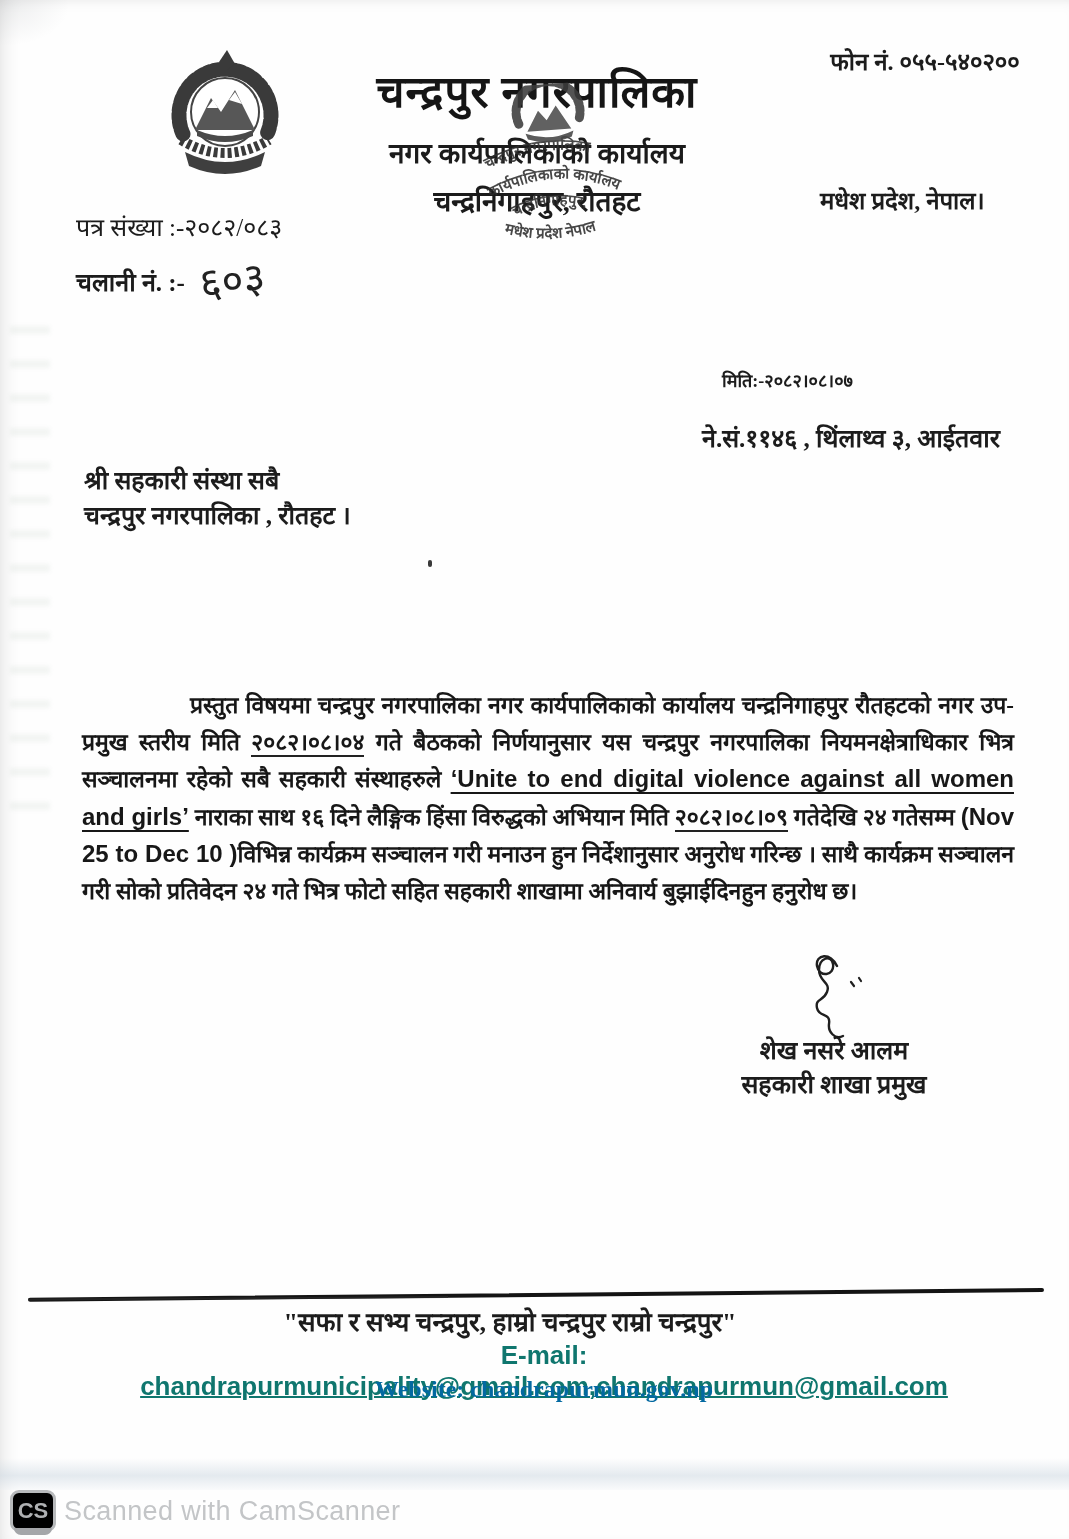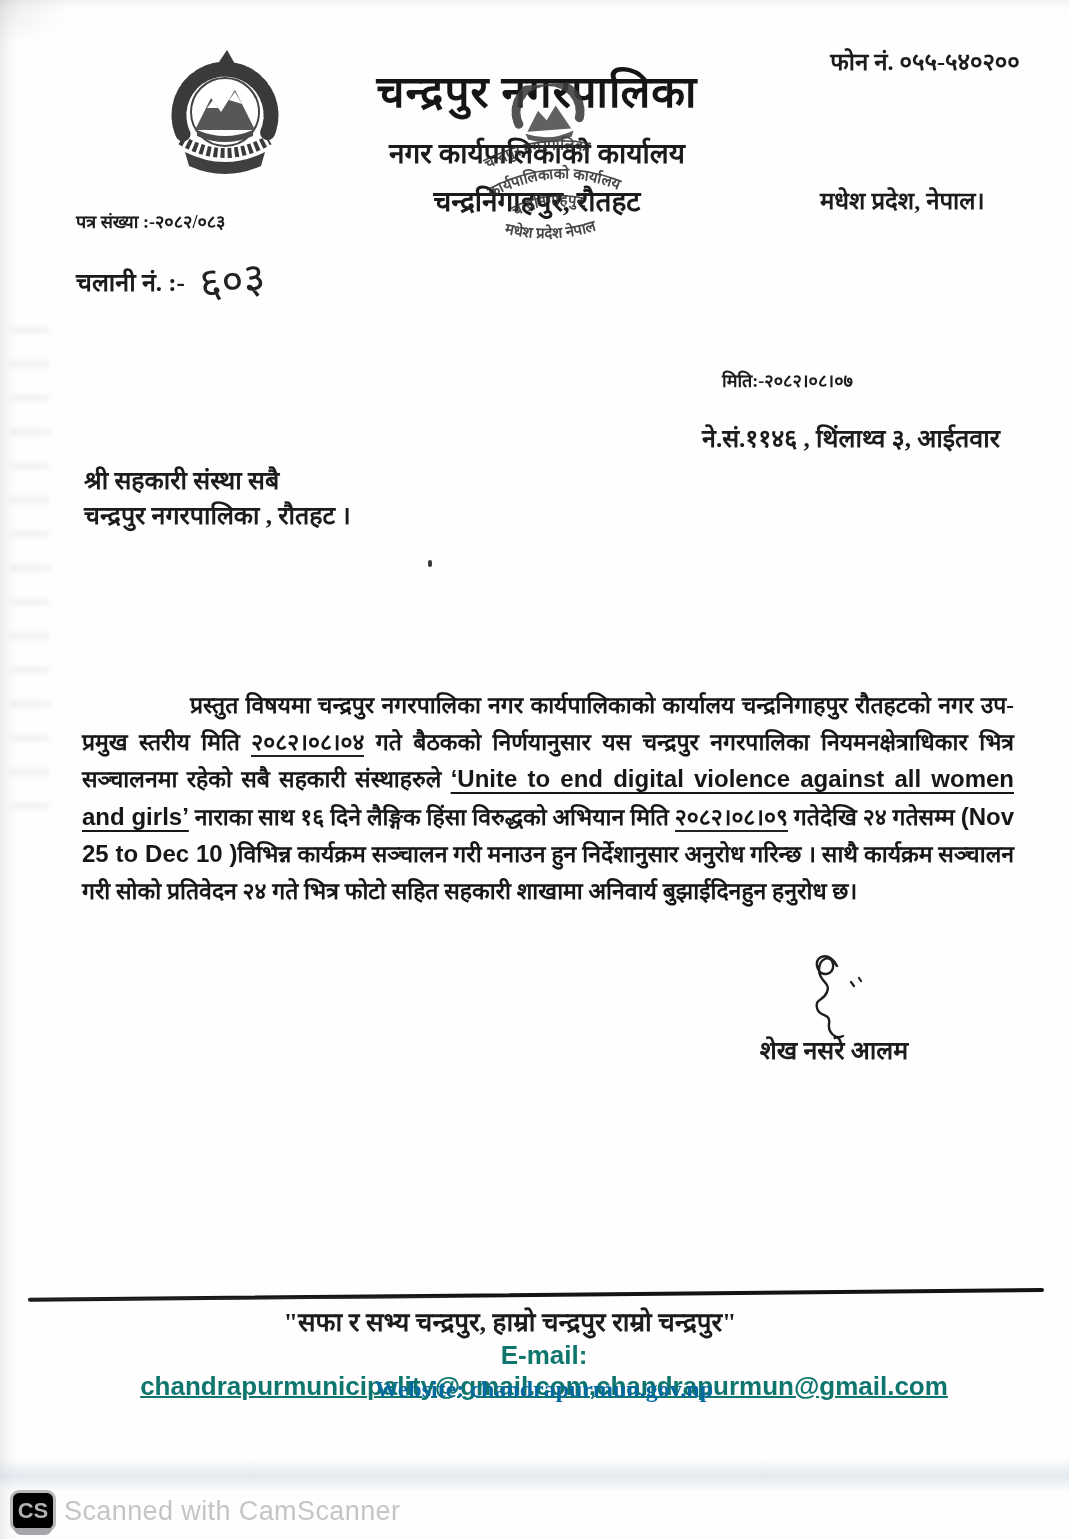--- a/index.html
+++ b/index.html
@@ -21,21 +21,21 @@
     left:297px;top:60px;width:480px;
     text-align:center;font-size:44px;font-weight:700;
     letter-spacing:1px;color:#151515;
   }
   .office-line{left:297px;top:133px;width:480px;text-align:center;font-size:28px;font-weight:600;color:#1b1b1b;}
   .addr-line{left:297px;top:174px;width:480px;text-align:center;font-size:28px;font-weight:600;color:#1b1b1b;margin-top:7px;}
 
   .phone{left:790px;top:44px;width:270px;text-align:center;font-size:24px;font-weight:600;}
   .province{left:820px;top:183px;width:220px;text-align:left;font-size:24px;font-weight:600;}
 
-  .letter-no{left:76px;top:209px;font-size:18px;font-weight:700;}
+  .letter-no{left:76px;top:209px;font-size:25px;font-weight:400;}
   .chalani{left:76px;top:246px;font-size:25px;font-weight:600;}
   .chalani-value{
     display:inline-block;font-size:42px;font-weight:500;
     transform:rotate(-6deg) translateY(4px);
     margin-left:14px;color:#222;
   }
 
   .miti{left:722px;top:368px;font-size:18px;font-weight:700;}
   .nesam{left:702px;top:420px;font-size:25px;font-weight:700;}
 
@@ -168,20 +168,21 @@
 
   <div class="abs body-par dev">
     <span>प्रस्तुत विषयमा चन्द्रपुर नगरपालिका नगर कार्यपालिकाको कार्यालय चन्द्रनिगाहपुर रौतहटको नगर  उप-प्रमुख स्तरीय मिति </span><span class="u-dev">२०८२।०८।०४</span><span> गते बैठकको निर्णयानुसार यस चन्द्रपुर नगरपालिका नियमनक्षेत्राधिकार भित्र सञ्चालनमा रहेको सबै सहकारी संस्थाहरुले </span><span class="slogan-en">‘Unite to end digital violence against all women and girls’</span><span> नाराका साथ १६ दिने लैङ्गिक हिंसा विरुद्धको अभियान मिति </span><span class="u-dev">२०८२।०८।०९</span><span> गतेदेखि २४ गतेसम्म  </span><span class="en-inline">(Nov 25 to Dec 10 )</span><span>विभिन्न कार्यक्रम सञ्चालन गरी मनाउन हुन निर्देशानुसार अनुरोध गरिन्छ । साथै कार्यक्रम सञ्चालन गरी सोको प्रतिवेदन २४ गते भित्र फोटो सहित सहकारी शाखामा अनिवार्य बुझाईदिनहुन हनुरोध छ।</span>
   </div>
 
   <svg class="abs" style="left:795px;top:948px;" width="110" height="100" viewBox="0 0 110 100">
     <path d="M42,18 C36,4 20,6 22,18 C24,30 40,28 38,16 C36,6 24,10 24,22 C24,34 36,34 32,44 C28,54 20,50 22,60 C24,70 36,64 34,76 C33,84 40,92 48,88" fill="none" stroke="#1f1f1f" stroke-width="2.4" stroke-linecap="round"></path>
     <path d="M56,34 l3,4 M64,30 l2,3" fill="none" stroke="#1f1f1f" stroke-width="2.2" stroke-linecap="round"></path>
   </svg>
   <div class="abs sig-name dev">शेख नसरे आलम</div>
+  <div class="abs sig-title dev">सहकारी शाखा प्रमुख</div>
 
   <div class="abs footer-line"></div>
   <div class="abs footer-line2"></div>
   <div class="abs footer-slogan dev">"सफा र सभ्य चन्द्रपुर, हाम्रो चन्द्रपुर राम्रो चन्द्रपुर"</div>
   <div class="abs footer-email">
     <span>E-mail: </span><span class="mail">chandrapurmunicipality@gmail.com,chandrapurmun@gmail.com</span>
   </div>
   <div class="abs footer-web">
     <span>Website: </span><span>chandrapurmun.gov.np</span>
   </div>

